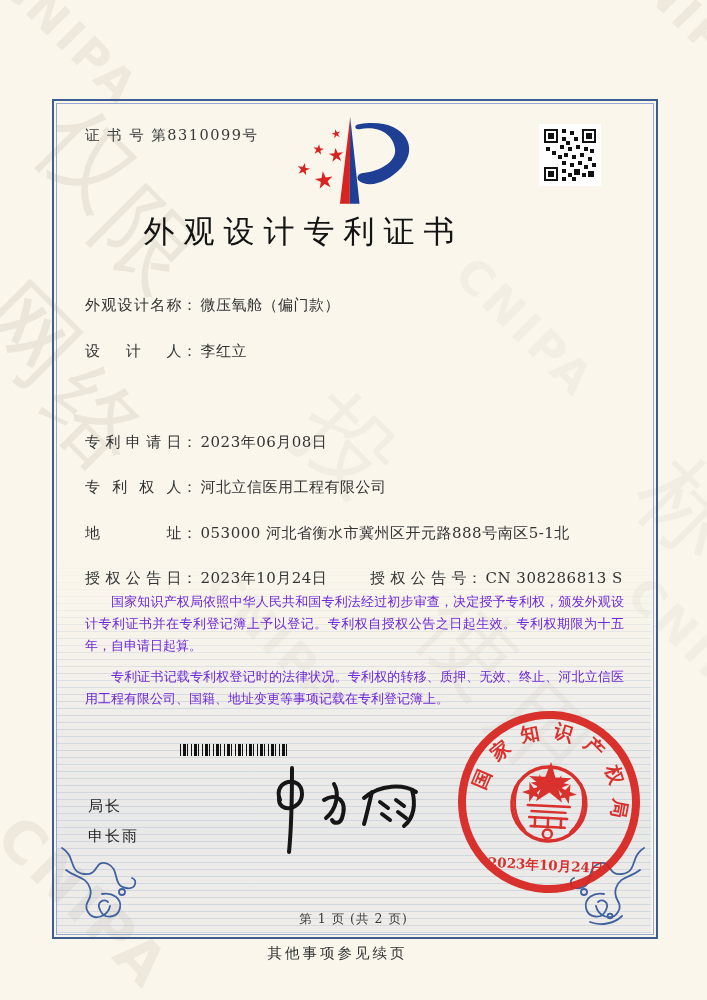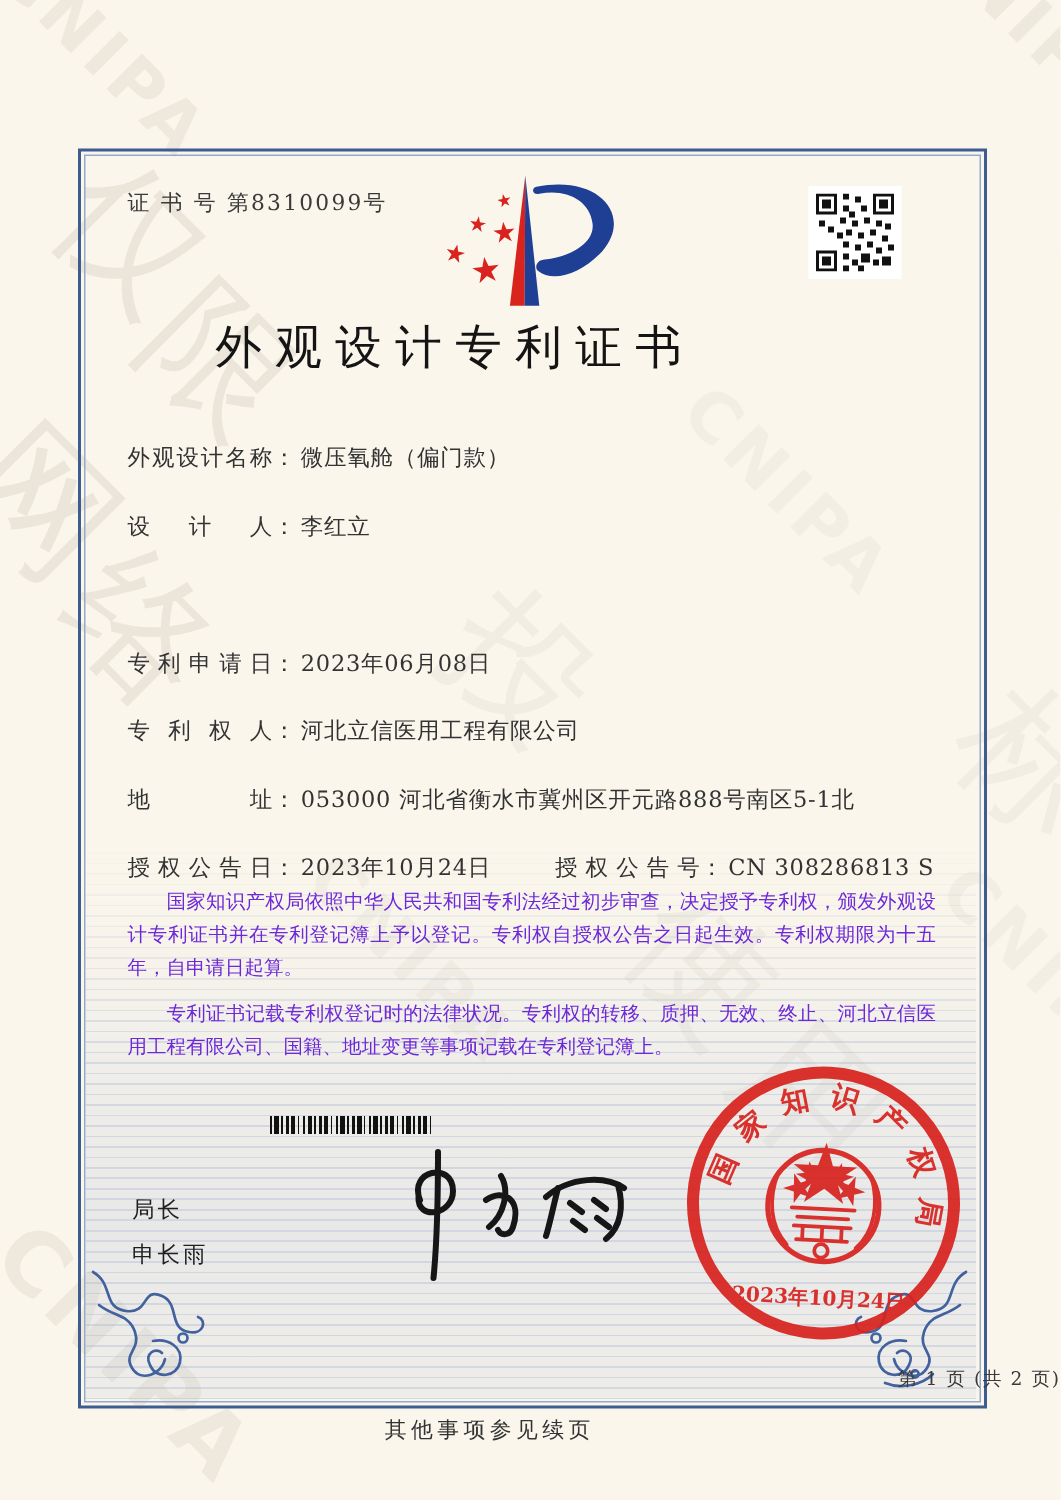--- a/index.html
+++ b/index.html
@@ -41,24 +41,24 @@
   
   .barcode{position:absolute;left:180px;top:744px;width:108px;height:12px;
     background:repeating-linear-gradient(90deg,#111 0 1.5px,transparent 1.5px 3px,
       #111 3px 6px,transparent 6px 7.5px,#111 7.5px 8.5px,transparent 8.5px 11px);}
   .sig-label{position:absolute;font-family:Liberation Mono, monospace;
     font-size:15px;color:#1f1f1f;letter-spacing:2px;}
   .signature{position:absolute;left:252px;top:760px;}
   .seal{position:absolute;left:452px;top:705px;transform:rotate(3deg);opacity:.93;}
   .seal text{font-family:"DejaVu Serif","Liberation Serif",serif;font-weight:bold;}
   
-  .page-no{position:absolute;left:0;top:911px;width:707px;text-align:right;
+  .page-no{position:absolute;left:0;top:911px;width:707px;text-align:center;
     font-size:12.5px;color:#3a3a3a;letter-spacing:1px;}
   .cont-note{position:absolute;left:0;top:944px;width:653px;text-align:center;
-    font-size:14.5px;color:#333;letter-spacing:3px;}
+    font-size:14.5px;color:#333;letter-spacing:3px;padding-left:11px;}
 </style>
 </head>
 <body>
 
 <div class="page">
 
   <div class="wm wm-cnipa" style="left:-18px;top:8px">CNIPA</div>
   <div class="wm wm-cnipa" style="left:598px;top:-14px">CNIPA</div>
   <div class="wm wm-cnipa wm-faint" style="left:438px;top:300px">CNIPA</div>
   <div class="wm wm-cnipa wm-faint" style="left:188px;top:612px">CNIPA</div>

